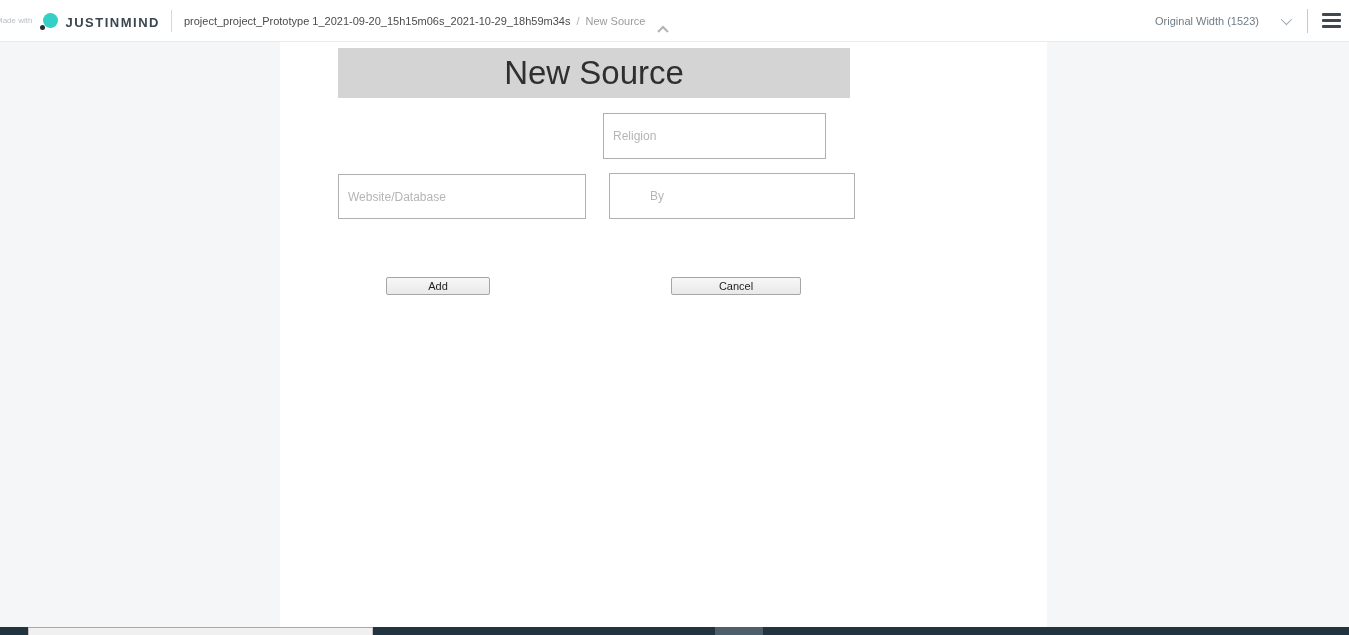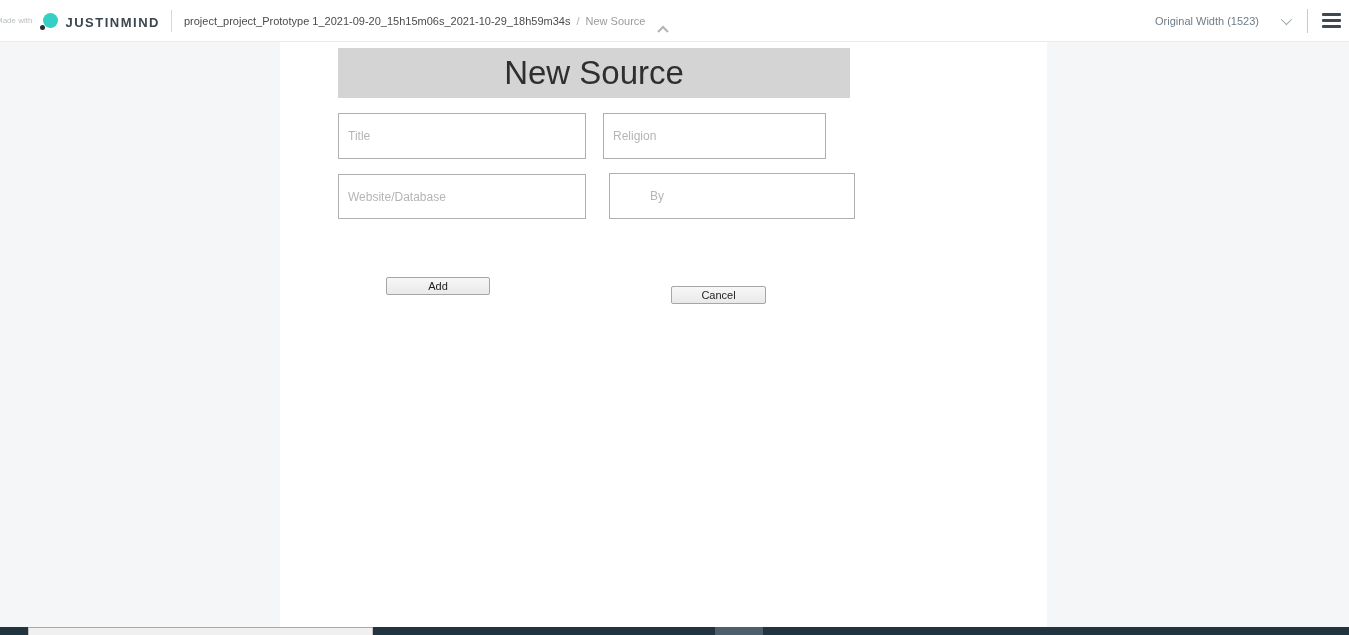--- a/index.html
+++ b/index.html
@@ -102,21 +102,21 @@
 
   .btn {
     position: absolute; height: 18px;
     background: linear-gradient(to bottom, #f7f7f7, #e9e9e9);
     border: 1px solid #a6a6a6; border-radius: 2px;
     font-family: Liberation Sans, sans-serif;
     font-size: 11px; color: #1e1e1e; line-height: 15px;
     text-align: center; cursor: pointer;
   }
   .btn-add    { left: 106px; top: 235px; width: 104px; }
-  .btn-cancel { left: 391px; top: 244px; width: 95px; }
+  .btn-cancel { left: 391px; top: 235px; width: 130px; }
 
   
   .bottom-strip {
     position: absolute; left: 0; right: 0; bottom: 0; height: 8px;
     background: #223440;
   }
   .hscroll-thumb-light {
     position: absolute; left: 28px; top: 0; width: 345px; height: 8px;
     background: #f0f0f0;
     border-top: 1px solid #a9a9a9;
@@ -167,21 +167,20 @@
       <polyline points="2,7 7,2 12,7" fill="none" stroke="#b3b3b3" stroke-width="2"></polyline>
     </svg>
   </div>
 </div>
 
 <div class="main">
   <div class="canvas">
 
     <div class="form-title">New Source</div>
 
-    <input class="field field-title" type="text" placeholder="Title" style="">
     <input class="field field-religion" type="text" placeholder="Religion" style="">
     <input class="field field-website" type="text" placeholder="Website/Database" style="">
     <input class="field field-by" type="text" placeholder="By" style="">
 
     <button class="btn btn-add">Add</button>
     <button class="btn btn-cancel">Cancel</button>
   </div>
 </div>
 
 <div class="bottom-strip">

